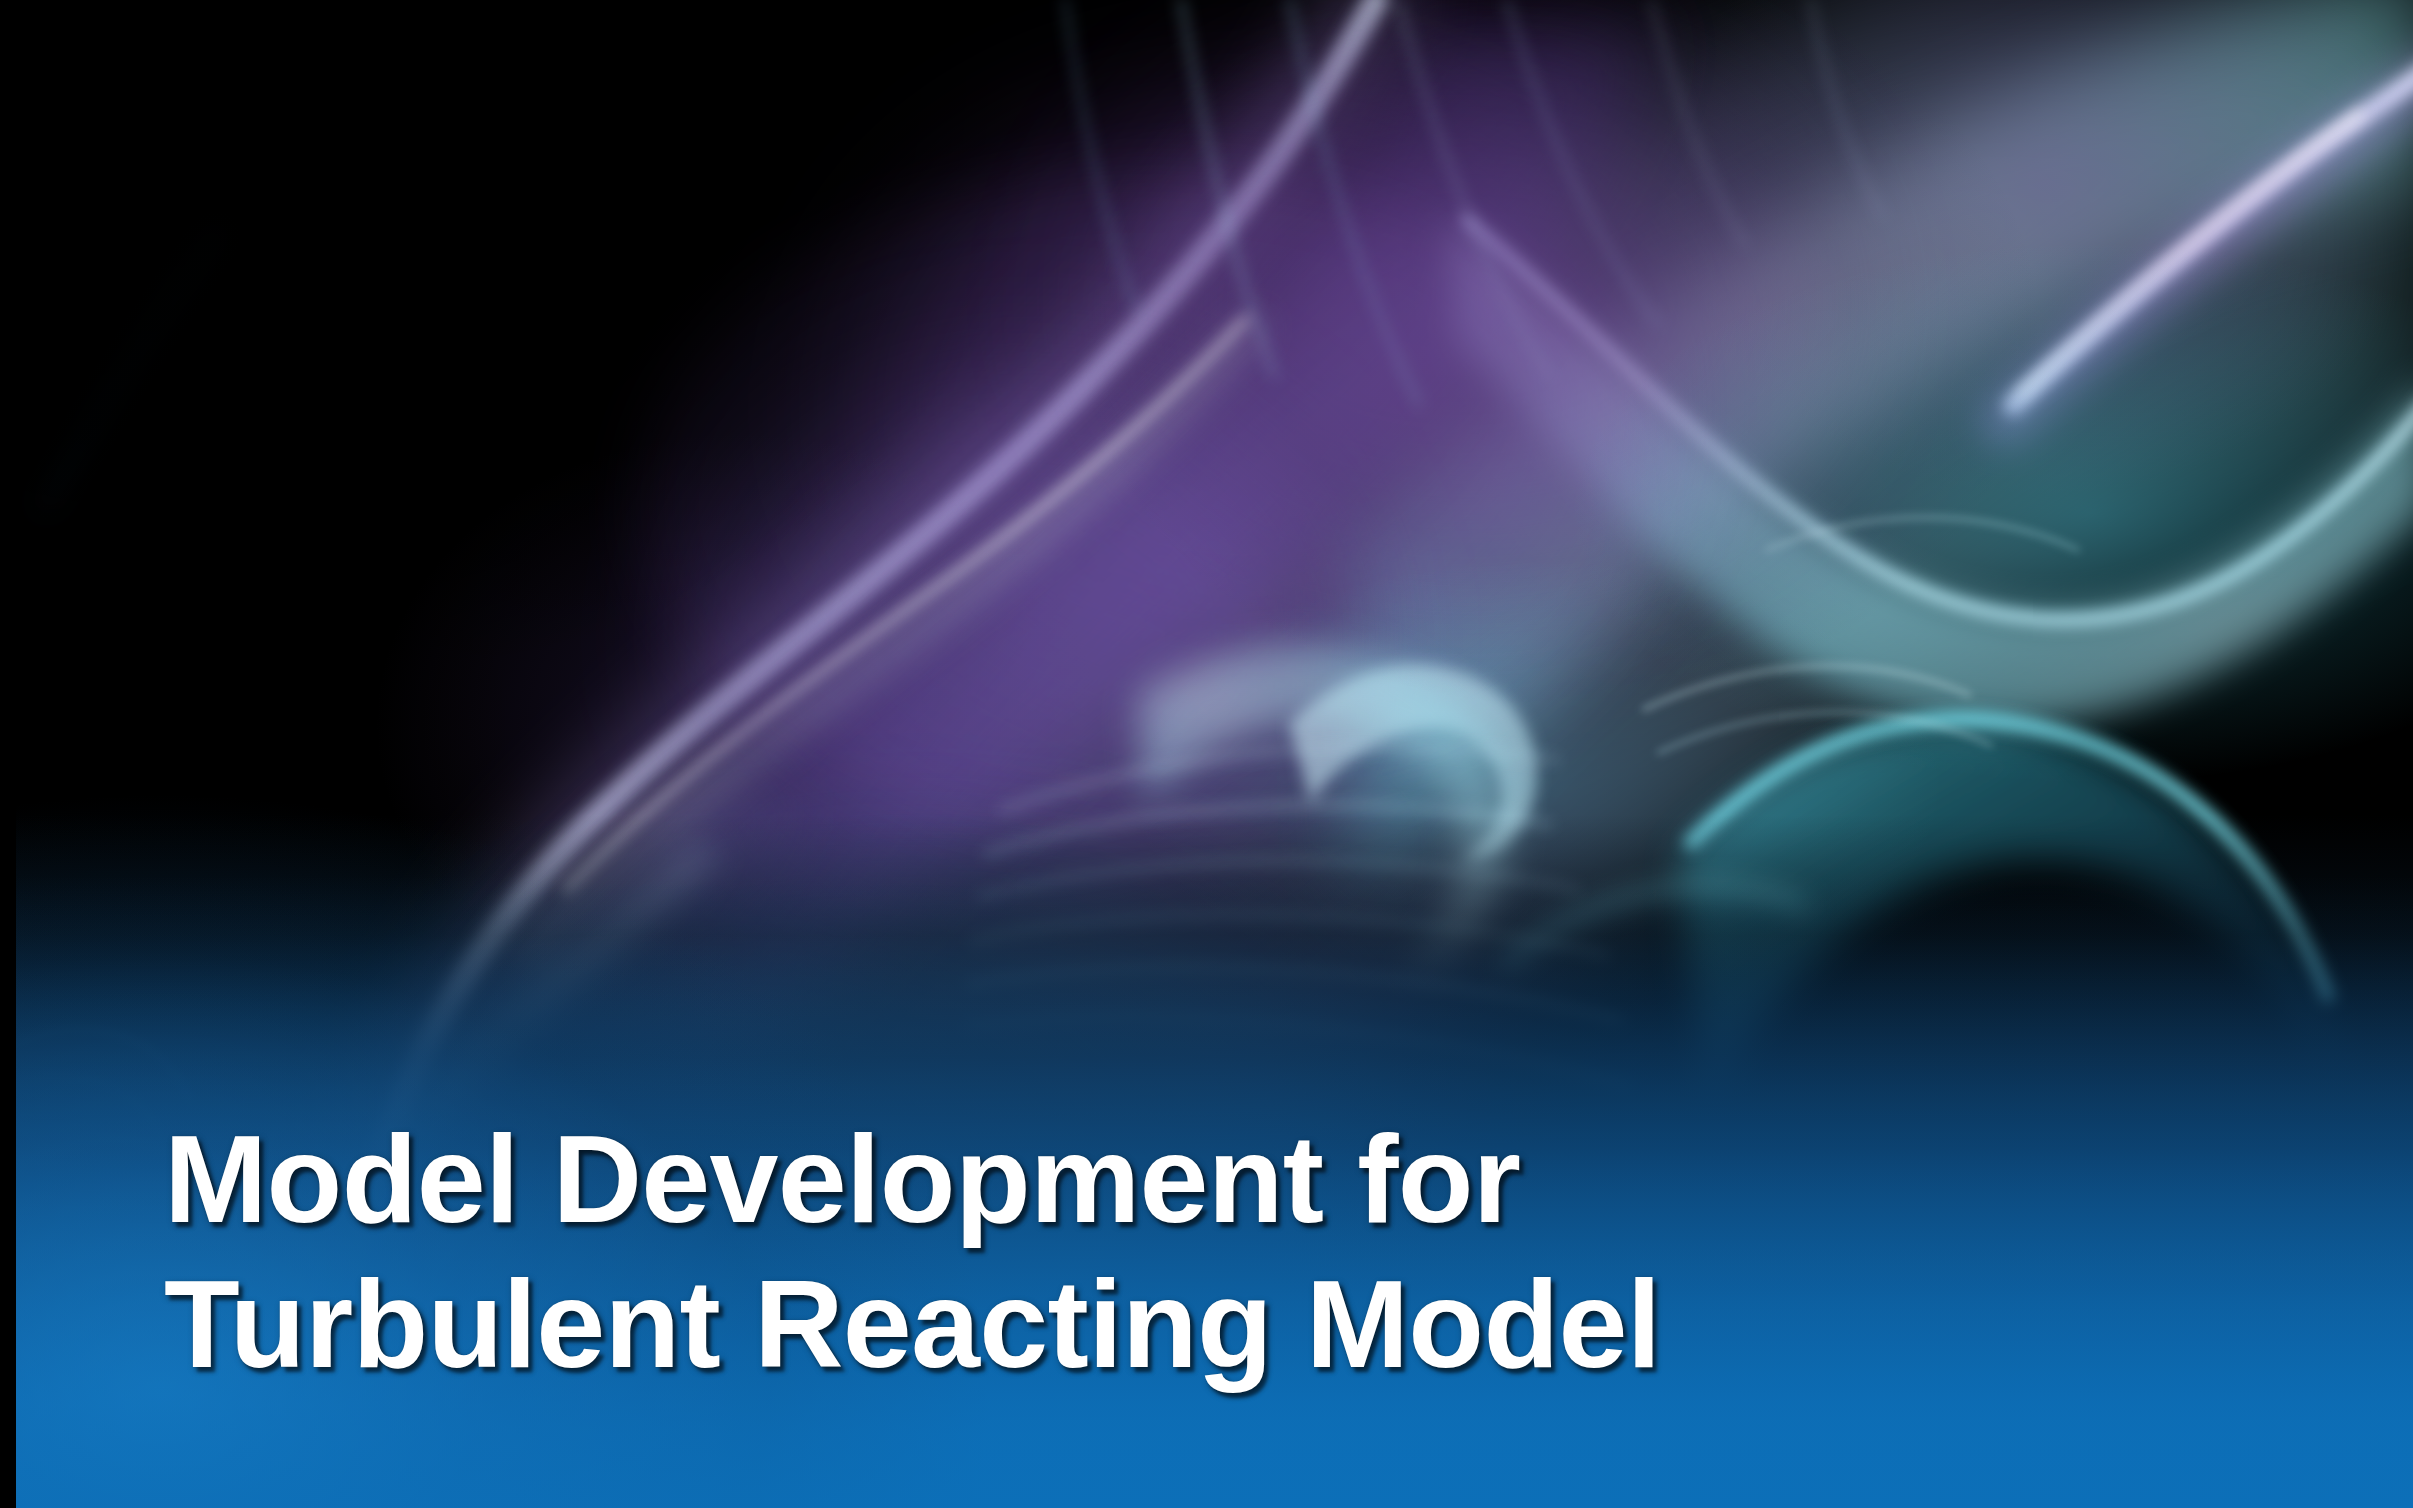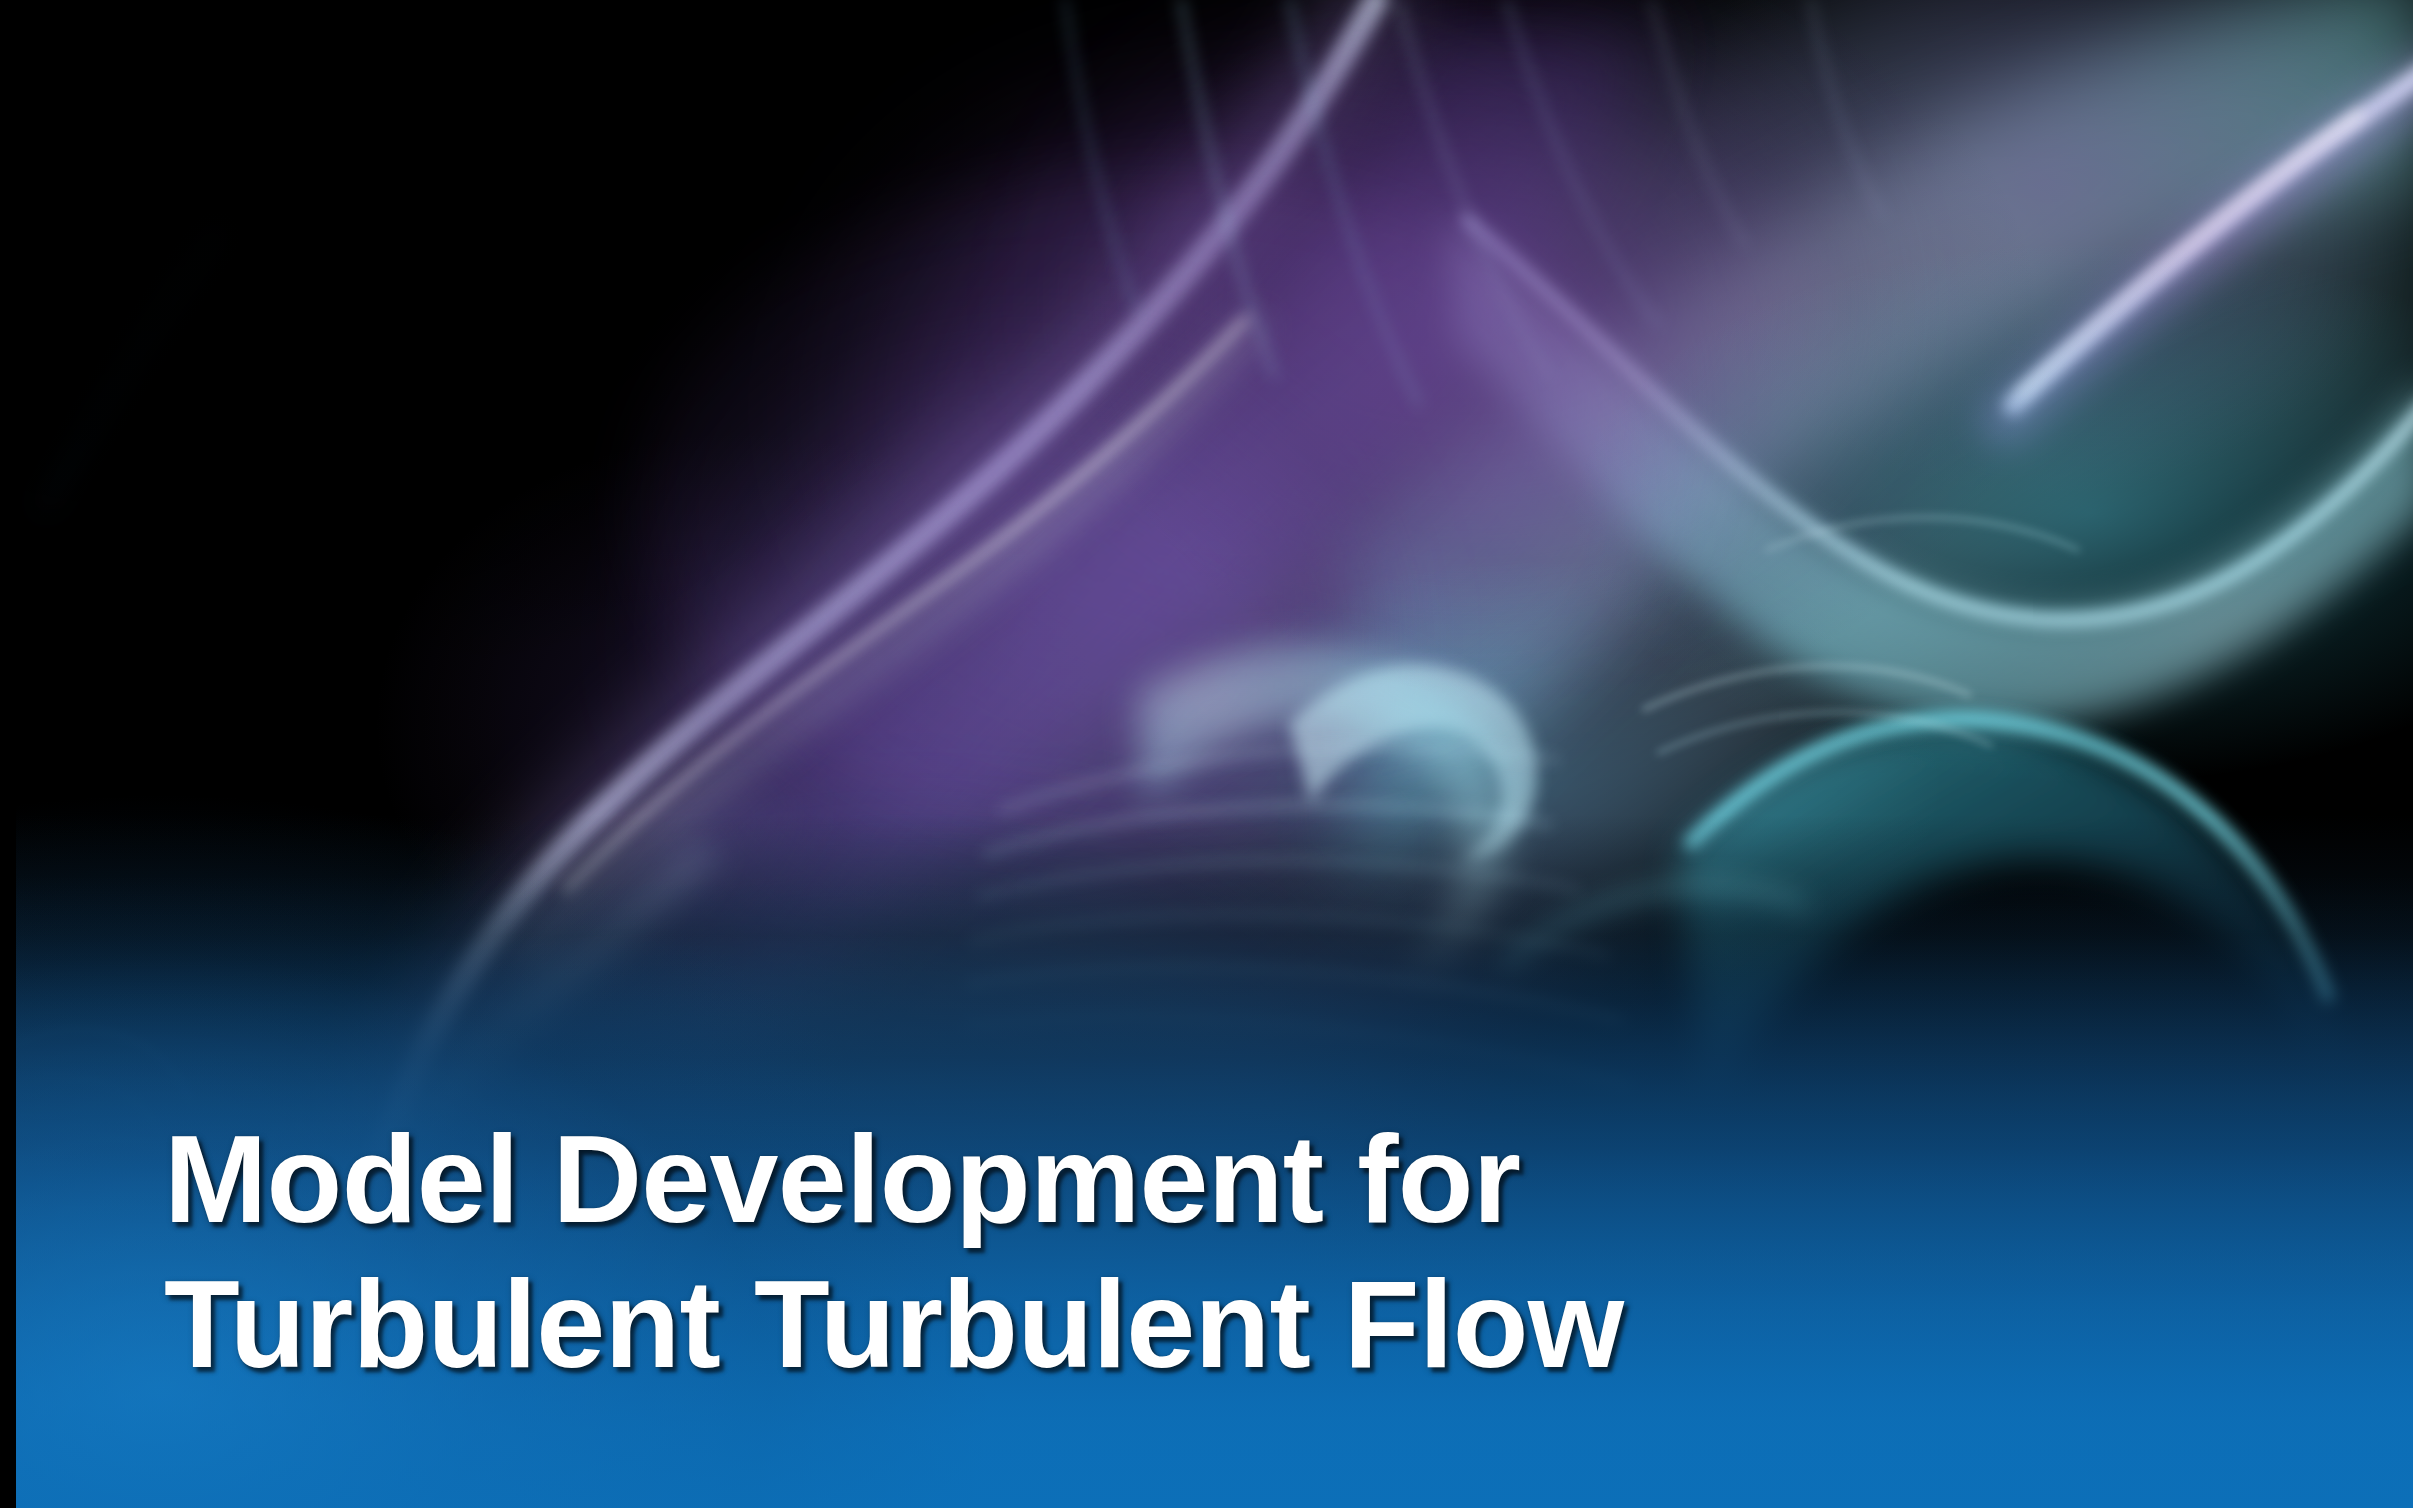--- a/index.html
+++ b/index.html
@@ -278,17 +278,17 @@
 
   <div class="layer" id="bg-purple-haze"></div>
   <div class="layer" id="bg-cyan-bloom"></div>
   <div class="layer" id="bg-vignette"></div>
   <div class="layer" id="bg-bottom-gradient"></div>
   <div class="layer" id="bg-left-bloom"></div>
   <div class="layer" id="bg-vignette-bottomfix"></div>
 
   <div id="title-block">
     <span class="title-line">Model Development for</span>
-    <span class="title-line">Turbulent Turbulent Flow</span>
+    <span class="title-line">Turbulent Reacting Model</span>
   </div>
 
 </div>
 
 
 </body></html>

